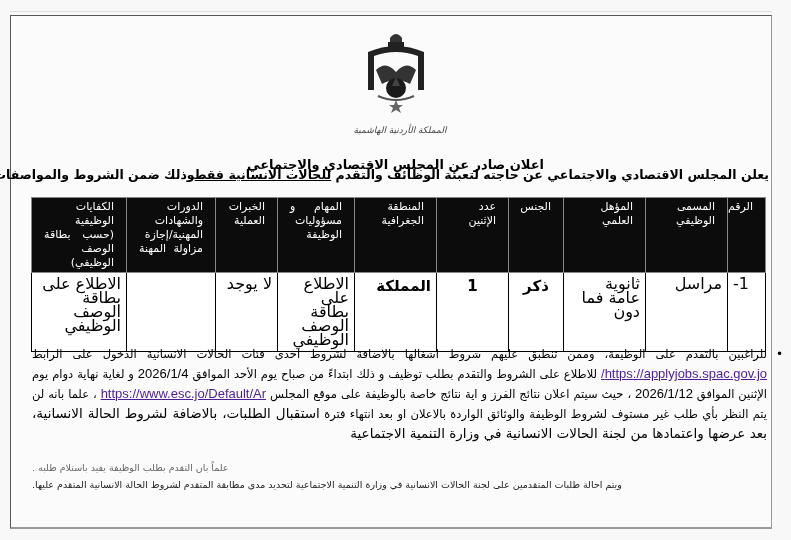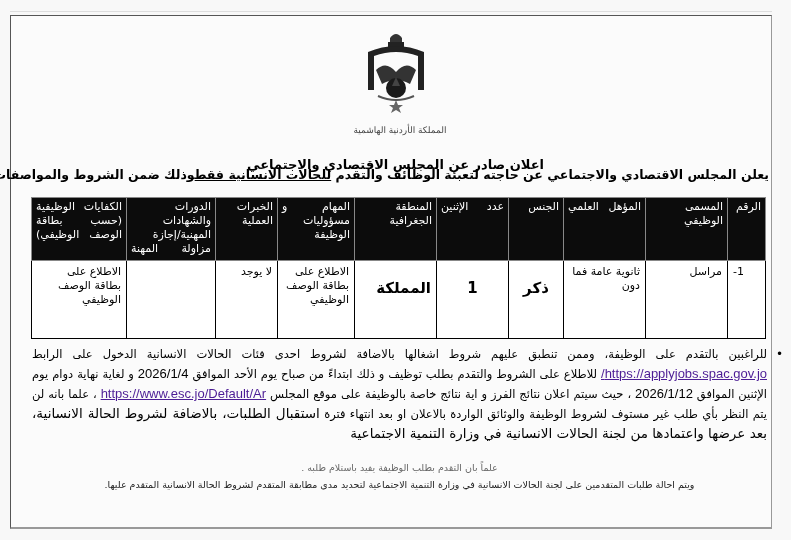--- a/index.html
+++ b/index.html
@@ -1,34 +1,34 @@
 <!DOCTYPE html>
 <html><head>
 <meta charset="utf-8">
 <style>
   html, body { margin:0; padding:0; background:#f8f8f8; }
   body { width:791px; height:540px; position:relative; overflow:hidden; font-family:"DejaVu Sans", sans-serif; color:#000; }
   .page { position:absolute; left:10px; top:15px; width:762px; height:514px; background:#fbfbfb; border:1px solid #555; border-right-color:#999; border-bottom:2px solid #999; box-sizing:border-box; }
   .topline { position:absolute; left:10px; top:11px; width:762px; height:1px; background:#ddd; }
   .crest { position:absolute; left:362px; top:30px; width:68px; height:85px; }
-  .crest-caption { position:absolute; left:340px; top:125px; width:120px; text-align:center; font-size:9px; color:#444; font-family:"DejaVu Serif", serif; letter-spacing:-0.5px; }
+  .crest-caption { position:absolute; left:340px; top:125px; width:120px; text-align:center; font-size:9px; color:#444; font-family:"DejaVu Serif", serif; letter-spacing:-0.5px;font-style:italic; }
   .title { position:absolute; left:0; width:791px; top:157px; text-align:center; font-size:13px; font-weight:bold; direction:rtl; }
   .intro { position:absolute; right:22px; top:167px; width:760px; text-align:right; direction:rtl; font-size:12.5px; font-weight:bold; white-space:nowrap; }
   .intro u { text-decoration:underline; }
   table.jobs { position:absolute; left:31px; top:197px; width:732px; border-collapse:collapse; direction:rtl; table-layout:fixed; }
-  table.jobs th { background:#0c0c0c; color:#fff; font-weight:normal; font-size:11px; line-height:14px; text-align:justify; text-align-last:justify; vertical-align:top; padding:2px 4px; border:1px solid #888; height:63px; box-sizing:border-box; }
-  table.jobs td { background:#fff; font-size:11px; line-height:14px; vertical-align:top; text-align:right; padding:4px 5px; border:1px solid #000; height:78px; box-sizing:border-box; }
-  table.jobs td.big { font-size:15px; font-weight:bold; text-align:center; padding-top:20px;margin-top:37px; }
+  table.jobs th { background:#0c0c0c; color:#fff; font-weight:normal; font-size:11px; line-height:14px; text-align:justify; text-align-last:justify; vertical-align:top; padding:2px 12px; border:1px solid #888; height:63px; box-sizing:border-box; }
+  table.jobs td { background:#fff; font-size:16px; line-height:14px; vertical-align:top; text-align:right; padding:4px 5px; border:1px solid #000; height:78px; box-sizing:border-box; }
+  table.jobs td.big { font-size:15px; font-weight:bold; text-align:center; padding-top:6px;margin-top:37px; }
   table.jobs td.region { text-align:right; }
   .notes { position:absolute; right:24px; top:345px; width:735px; direction:rtl; text-align:justify; font-size:11.5px; line-height:19px; }
   .notes .bullet { position:absolute; right:-16px; top:0; font-size:12px; }
   .notes a { color:#4c1d95; font-family:"Liberation Sans", sans-serif; font-size:13px; }
   .num { font-family:"Liberation Sans", sans-serif; font-size:13px;margin-top:13px; }
   .line-big { font-size:13.5px; }
-  .faint { position:absolute; right:24px; width:735px; direction:rtl; text-align:center; font-size:9.5px; color:#222; }
+  .faint { position:absolute; right:24px; width:735px; direction:rtl; text-align:left; font-size:9.5px; color:#222; }
   .blurred { color:#666; filter:blur(0.4px); letter-spacing:-0.3px; }
 </style>
 </head>
 <body>
 
 <div class="topline"></div>
 <div class="page"></div>
 
 <svg class="crest" viewBox="0 0 68 85">
   <path d="M28 8 Q34 0 40 8 L40 12 L28 12 Z" fill="#333"></path>

